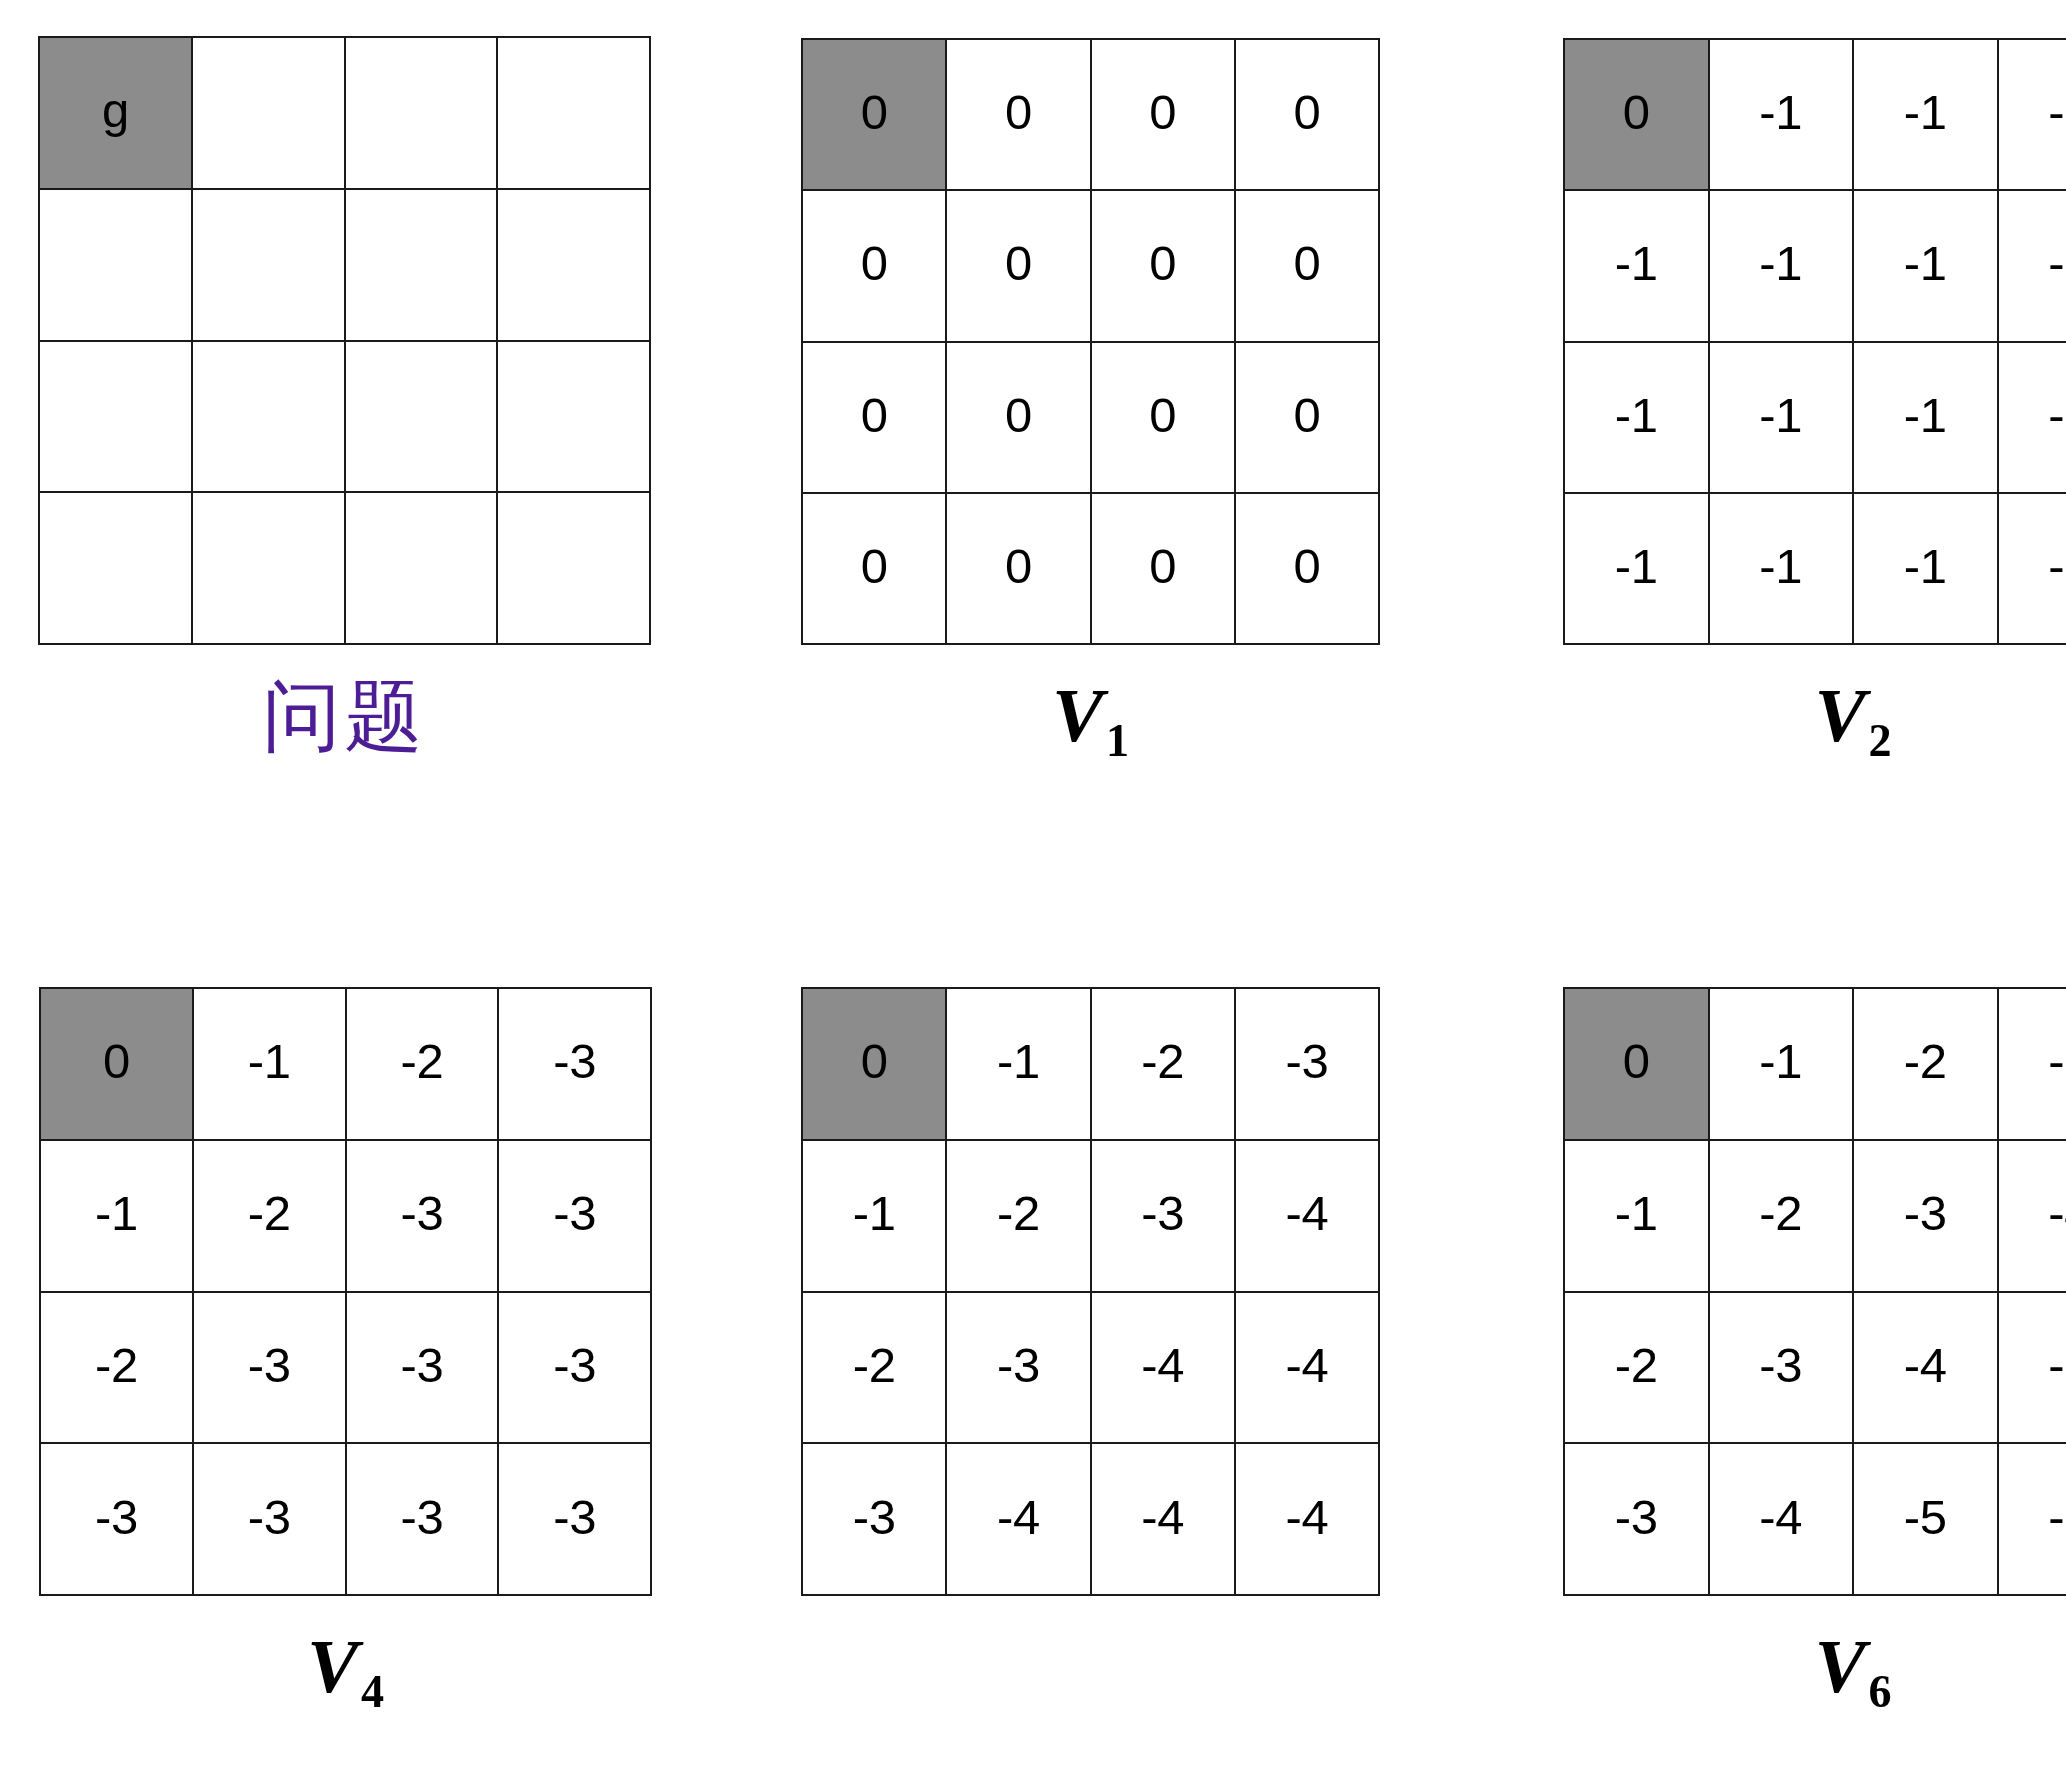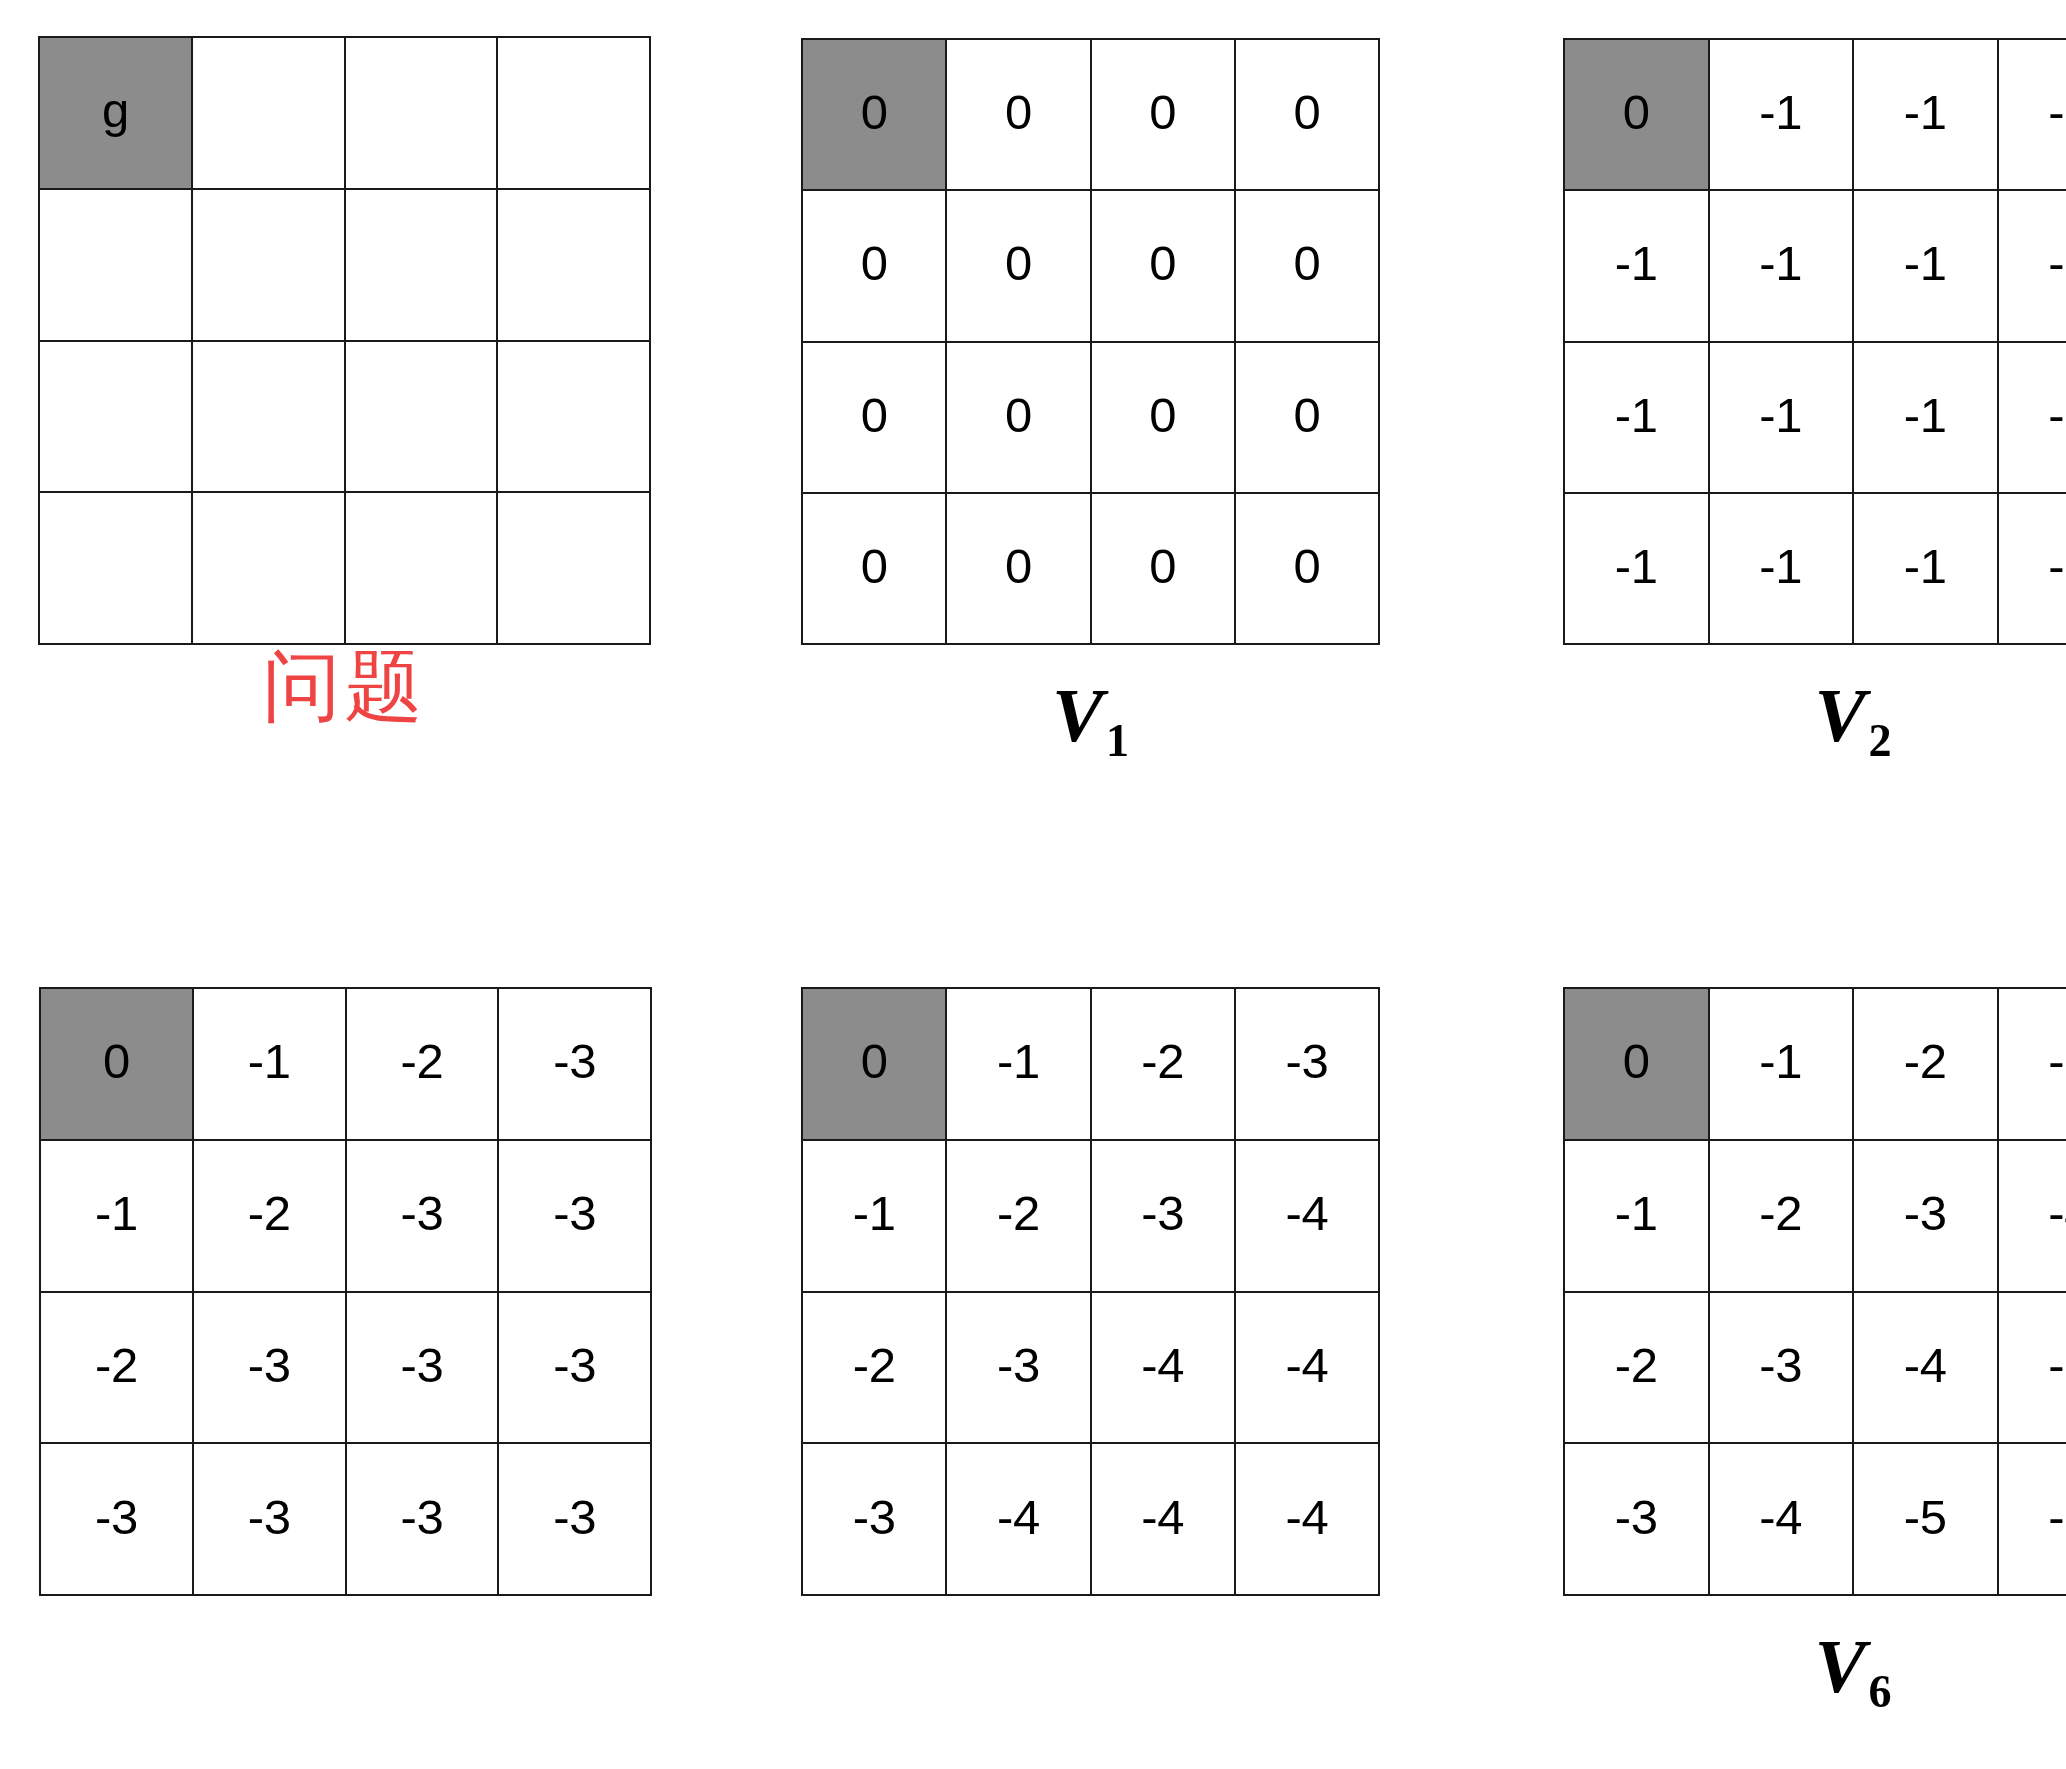--- a/index.html
+++ b/index.html
@@ -149,21 +149,21 @@
         <div class="cell" style="border-right-color: rgb(26, 26, 26); border-bottom-color: rgb(26, 26, 26); font-size: 49px; color: rgb(0, 0, 0);">
           <span></span>
         </div>
         <div class="cell" style="border-right-color: rgb(26, 26, 26); border-bottom-color: rgb(26, 26, 26); font-size: 49px; color: rgb(0, 0, 0);">
           <span></span>
         </div>
         <div class="cell" style="border-right-color: rgb(26, 26, 26); border-bottom-color: rgb(26, 26, 26); font-size: 49px; color: rgb(0, 0, 0);">
           <span></span>
         </div>
       </div>
-      <div class="caption caption-cjk" style="top: 611px; color: #ef4444;"><span>问题</span></div>
+      <div class="caption caption-cjk" style="top: 641px; color: #4c1d95;"><span>问题</span></div>
     </div>
     <div class="figure" style="left: 801px; top: 38px; width: 579px; height: 739px;">
       <div class="grid" style="height: 607px; border-top-color: rgb(26, 26, 26); border-left-color: rgb(26, 26, 26);">
         <div class="cell shaded" style="border-right-color: rgb(26, 26, 26); border-bottom-color: rgb(26, 26, 26); background: rgb(140, 140, 140); font-size: 49px; color: rgb(0, 0, 0);">
           <span>0</span>
         </div>
         <div class="cell" style="border-right-color: rgb(26, 26, 26); border-bottom-color: rgb(26, 26, 26); font-size: 49px; color: rgb(0, 0, 0);">
           <span>0</span>
         </div>
         <div class="cell" style="border-right-color: rgb(26, 26, 26); border-bottom-color: rgb(26, 26, 26); font-size: 49px; color: rgb(0, 0, 0);">
@@ -308,20 +308,21 @@
         <div class="cell" style="border-right-color: rgb(26, 26, 26); border-bottom-color: rgb(26, 26, 26); font-size: 49px; color: rgb(0, 0, 0);">
           <span>-3</span>
         </div>
         <div class="cell" style="border-right-color: rgb(26, 26, 26); border-bottom-color: rgb(26, 26, 26); font-size: 49px; color: rgb(0, 0, 0);">
           <span>-3</span>
         </div>
         <div class="cell" style="border-right-color: rgb(26, 26, 26); border-bottom-color: rgb(26, 26, 26); font-size: 49px; color: rgb(0, 0, 0);">
           <span>-3</span>
         </div>
       </div>
+      <div class="caption caption-math" style="top: 641px; color: rgb(0, 0, 0);"><span>V</span><span class="sub">4</span></div>
     </div>
     <div class="figure" style="left: 801px; top: 987px; width: 579px; height: 741px;">
       <div class="grid" style="height: 609px; border-top-color: rgb(26, 26, 26); border-left-color: rgb(26, 26, 26);">
         <div class="cell shaded" style="border-right-color: rgb(26, 26, 26); border-bottom-color: rgb(26, 26, 26); background: rgb(140, 140, 140); font-size: 49px; color: rgb(0, 0, 0);">
           <span>0</span>
         </div>
         <div class="cell" style="border-right-color: rgb(26, 26, 26); border-bottom-color: rgb(26, 26, 26); font-size: 49px; color: rgb(0, 0, 0);">
           <span>-1</span>
         </div>
         <div class="cell" style="border-right-color: rgb(26, 26, 26); border-bottom-color: rgb(26, 26, 26); font-size: 49px; color: rgb(0, 0, 0);">

